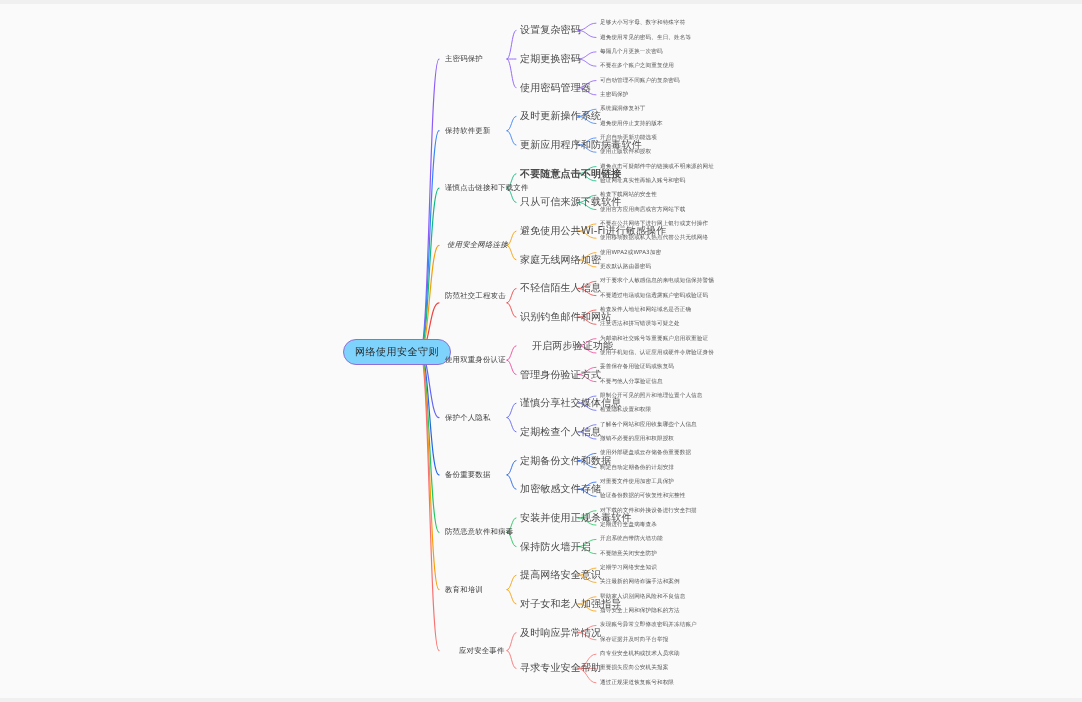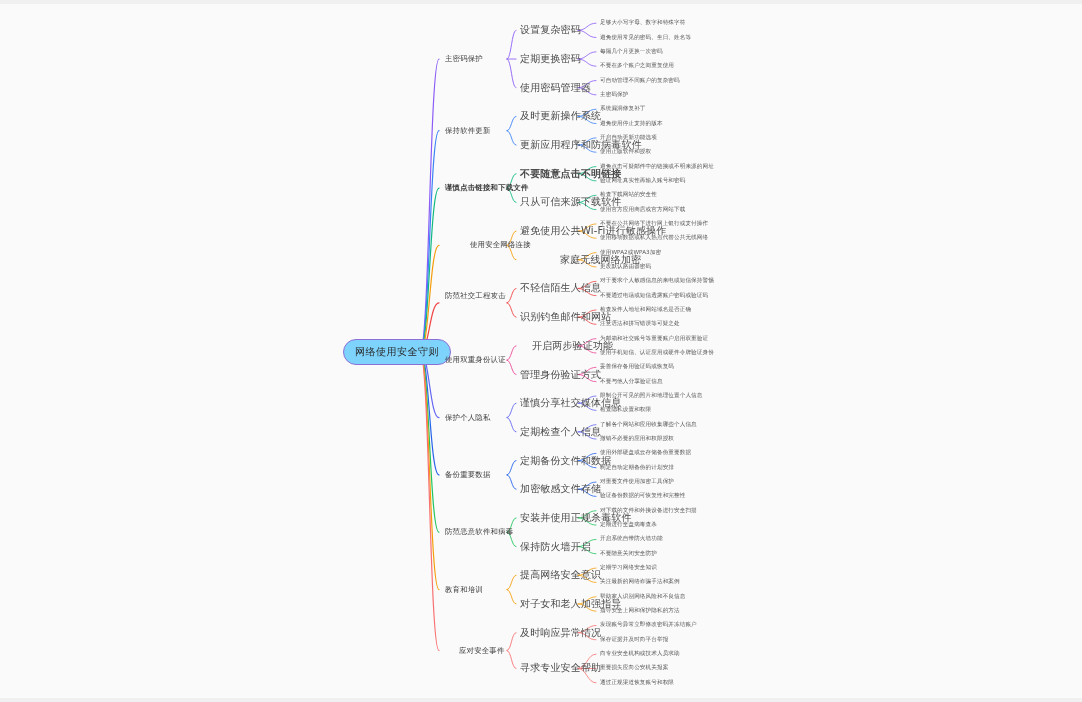--- a/index.html
+++ b/index.html
@@ -151,28 +151,28 @@
       <div class="node lvl3" style="left: 600px; top: 137.894px;">开启自动更新功能选项</div>
       <div class="node lvl3" style="left: 600px; top: 152.234px;">使用正版软件和授权</div>
       <div class="node lvl2" style="left: 520px; top: 145.064px;">更新应用程序和防病毒软件</div>
       <div class="node lvl1" style="left: 445px; top: 130.723px;">保持软件更新</div>
       <div class="node lvl3" style="left: 600px; top: 166.574px;">避免点击可疑邮件中的链接或不明来源的网址</div>
       <div class="node lvl3" style="left: 600px; top: 180.915px;">验证网址真实性再输入账号和密码</div>
       <div class="node lvl2" style="left: 520px; top: 173.745px; font-weight: bold;">不要随意点击不明链接</div>
       <div class="node lvl3" style="left: 600px; top: 195.255px;">检查下载网站的安全性</div>
       <div class="node lvl3" style="left: 600px; top: 209.596px;">使用官方应用商店或官方网站下载</div>
       <div class="node lvl2" style="left: 520px; top: 202.426px;">只从可信来源下载软件</div>
-      <div class="node lvl1" style="left: 445px; top: 188.085px; font-weight: bold;">谨慎点击链接和下载文件</div>
+      <div class="node lvl1" style="left: 445px; top: 188.085px;">谨慎点击链接和下载文件</div>
       <div class="node lvl3" style="left: 600px; top: 223.936px;">不要在公共网络下进行网上银行或支付操作</div>
       <div class="node lvl3" style="left: 600px; top: 238.277px;">使用移动数据或私人热点代替公共无线网络</div>
       <div class="node lvl2" style="left: 520px; top: 231.106px;">避免使用公共Wi-Fi进行敏感操作</div>
       <div class="node lvl3" style="left: 600px; top: 252.617px;">使用WPA2或WPA3加密</div>
       <div class="node lvl3" style="left: 600px; top: 266.957px;">更改默认路由器密码</div>
-      <div class="node lvl2" style="left: 520px; top: 259.787px; margin-left: 40px;">家庭无线网络加密</div>
-      <div class="node lvl1" style="left: 470px; top: 245.447px;">使用安全网络连接</div>
+      <div class="node lvl2" style="left: 520px; top: 259.787px;">家庭无线网络加密</div>
+      <div class="node lvl1" style="left: 447px; top: 245.447px; font-style: italic;">使用安全网络连接</div>
       <div class="node lvl3" style="left: 600px; top: 281.298px;">对于要求个人敏感信息的来电或短信保持警惕</div>
       <div class="node lvl3" style="left: 600px; top: 295.638px;">不要通过电话或短信透露账户密码或验证码</div>
       <div class="node lvl2" style="left: 520px; top: 288.468px;">不轻信陌生人信息</div>
       <div class="node lvl3" style="left: 600px; top: 309.979px;">检查发件人地址和网站域名是否正确</div>
       <div class="node lvl3" style="left: 600px; top: 324.319px;">注意语法和拼写错误等可疑之处</div>
       <div class="node lvl2" style="left: 520px; top: 317.149px;">识别钓鱼邮件和网站</div>
       <div class="node lvl1" style="left: 445px; top: 296px;">防范社交工程攻击</div>
       <div class="node lvl3" style="left: 600px; top: 338.66px;">为邮箱和社交账号等重要账户启用双重验证</div>
       <div class="node lvl3" style="left: 600px; top: 353px;">使用手机短信、认证应用或硬件令牌验证身份</div>
       <div class="node lvl2" style="left: 520px; top: 345.83px; margin-left: 12px;">开启两步验证功能</div>

